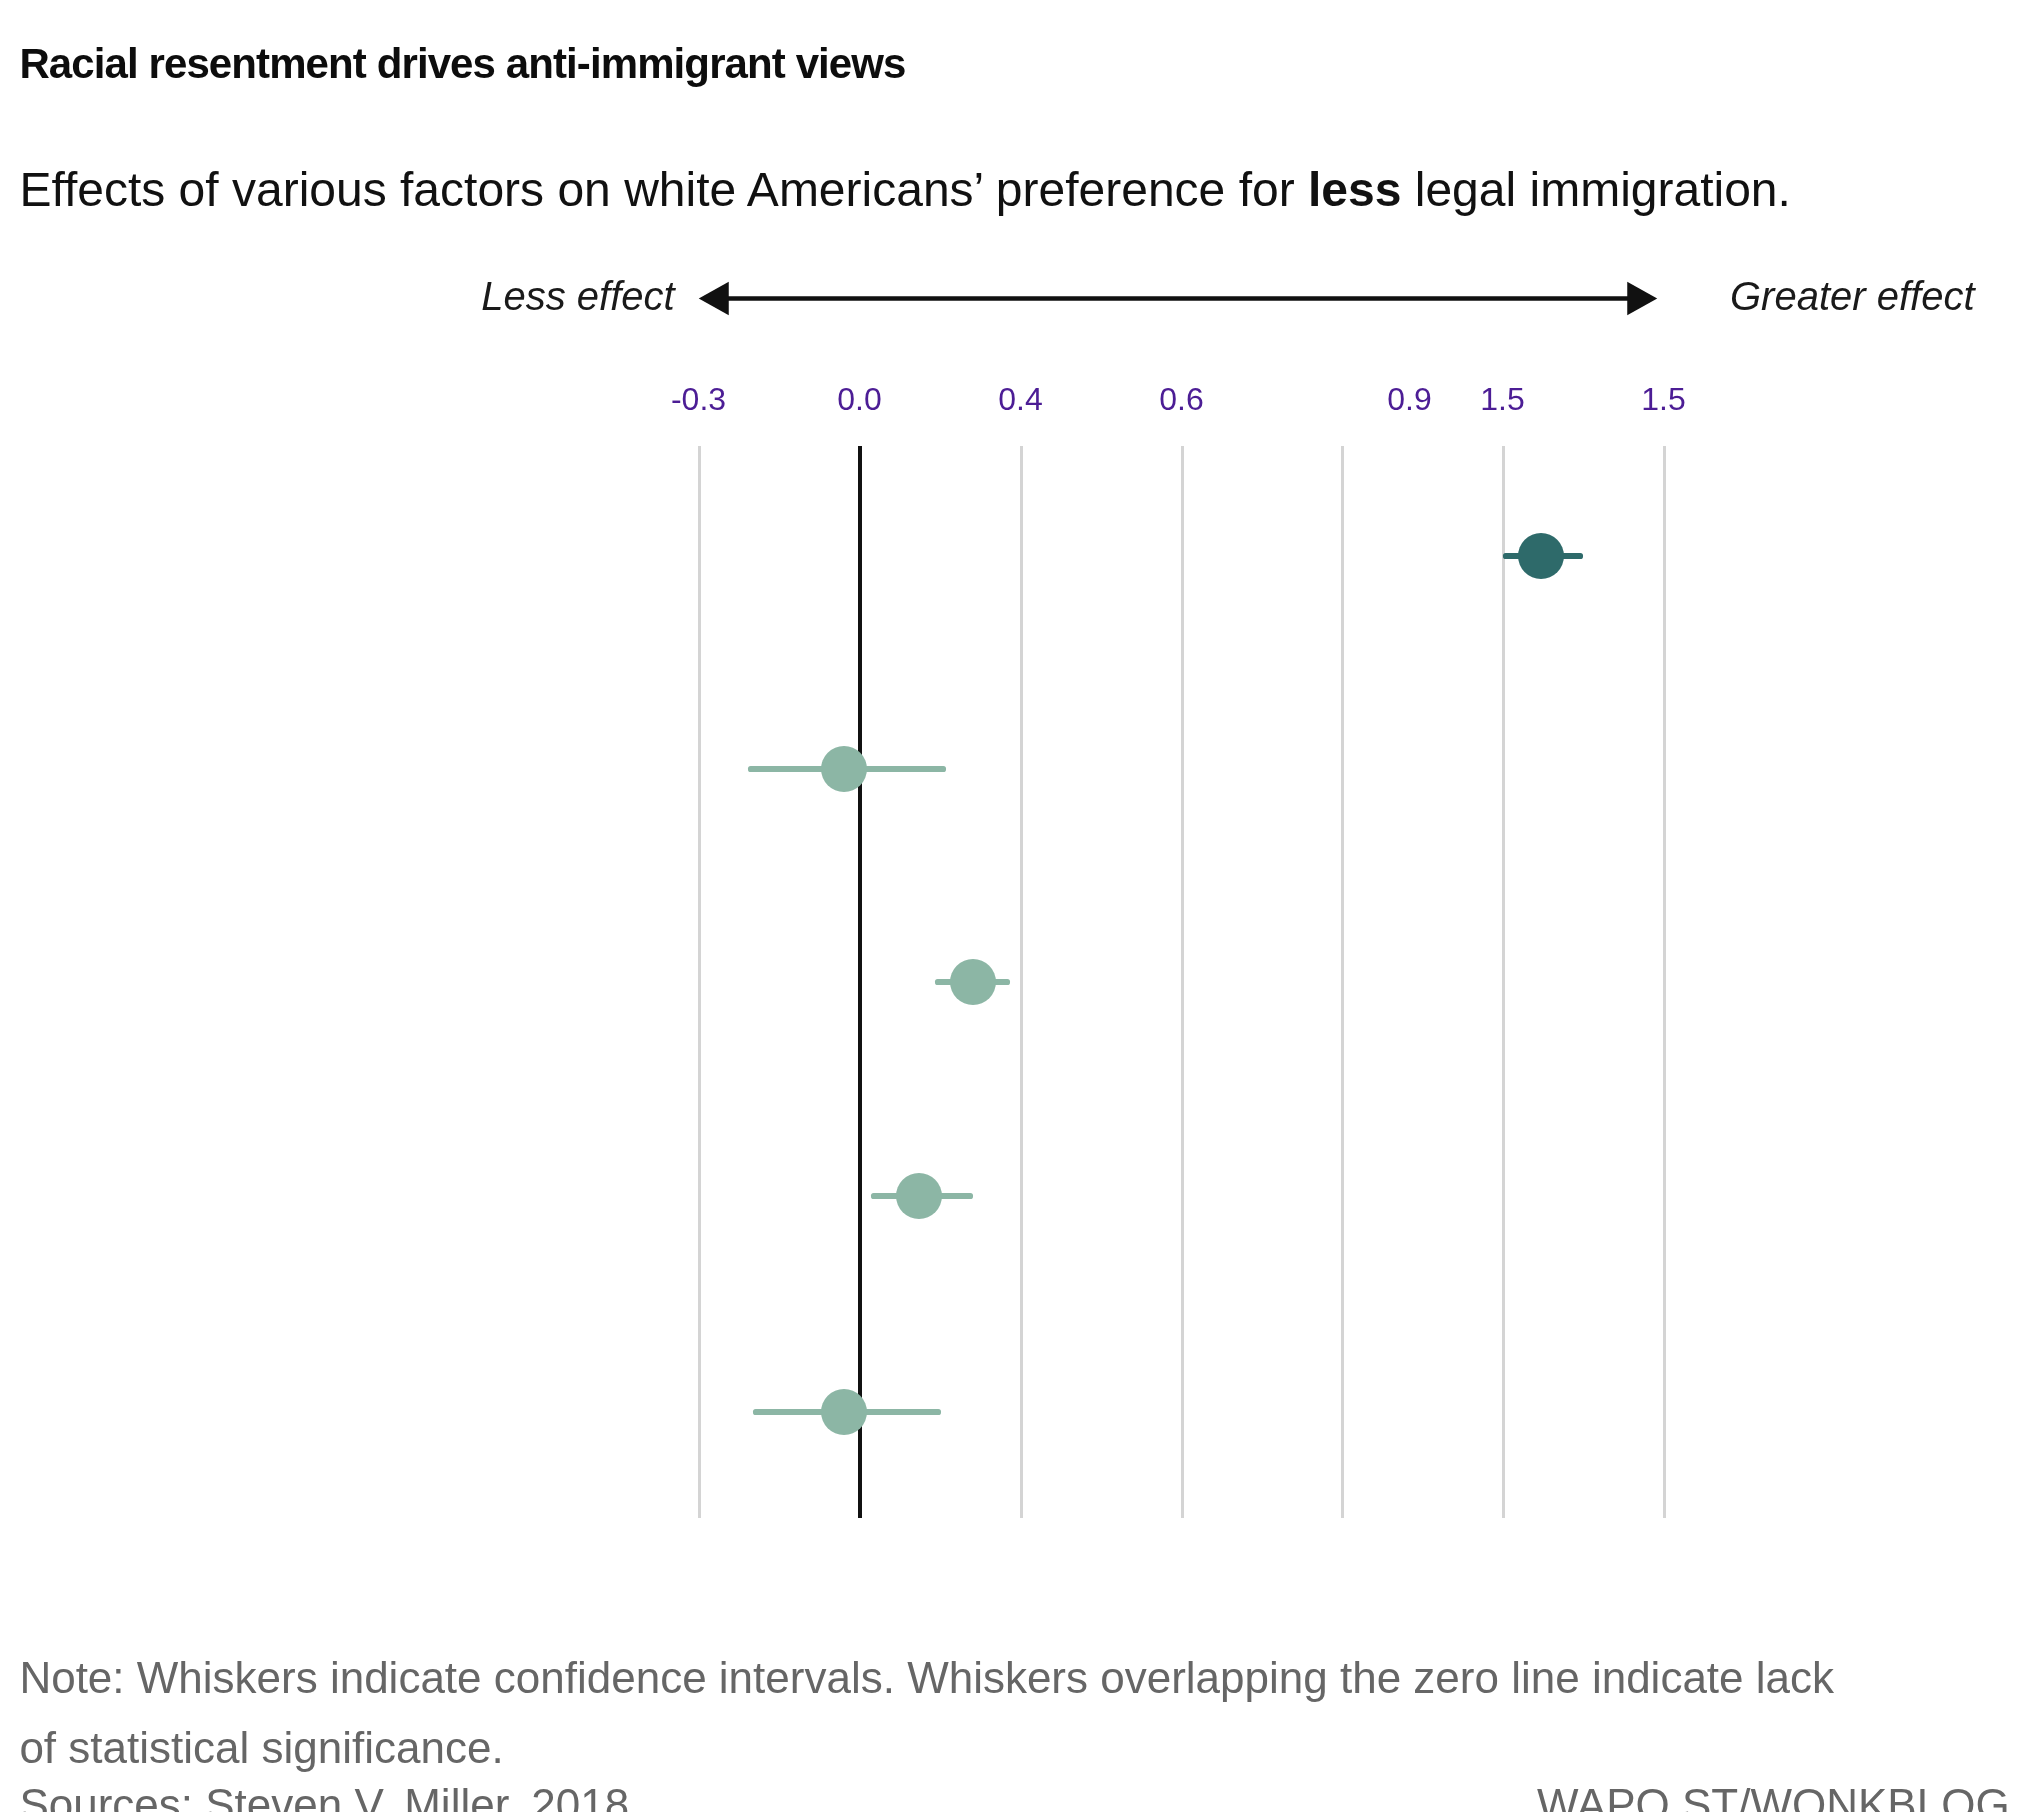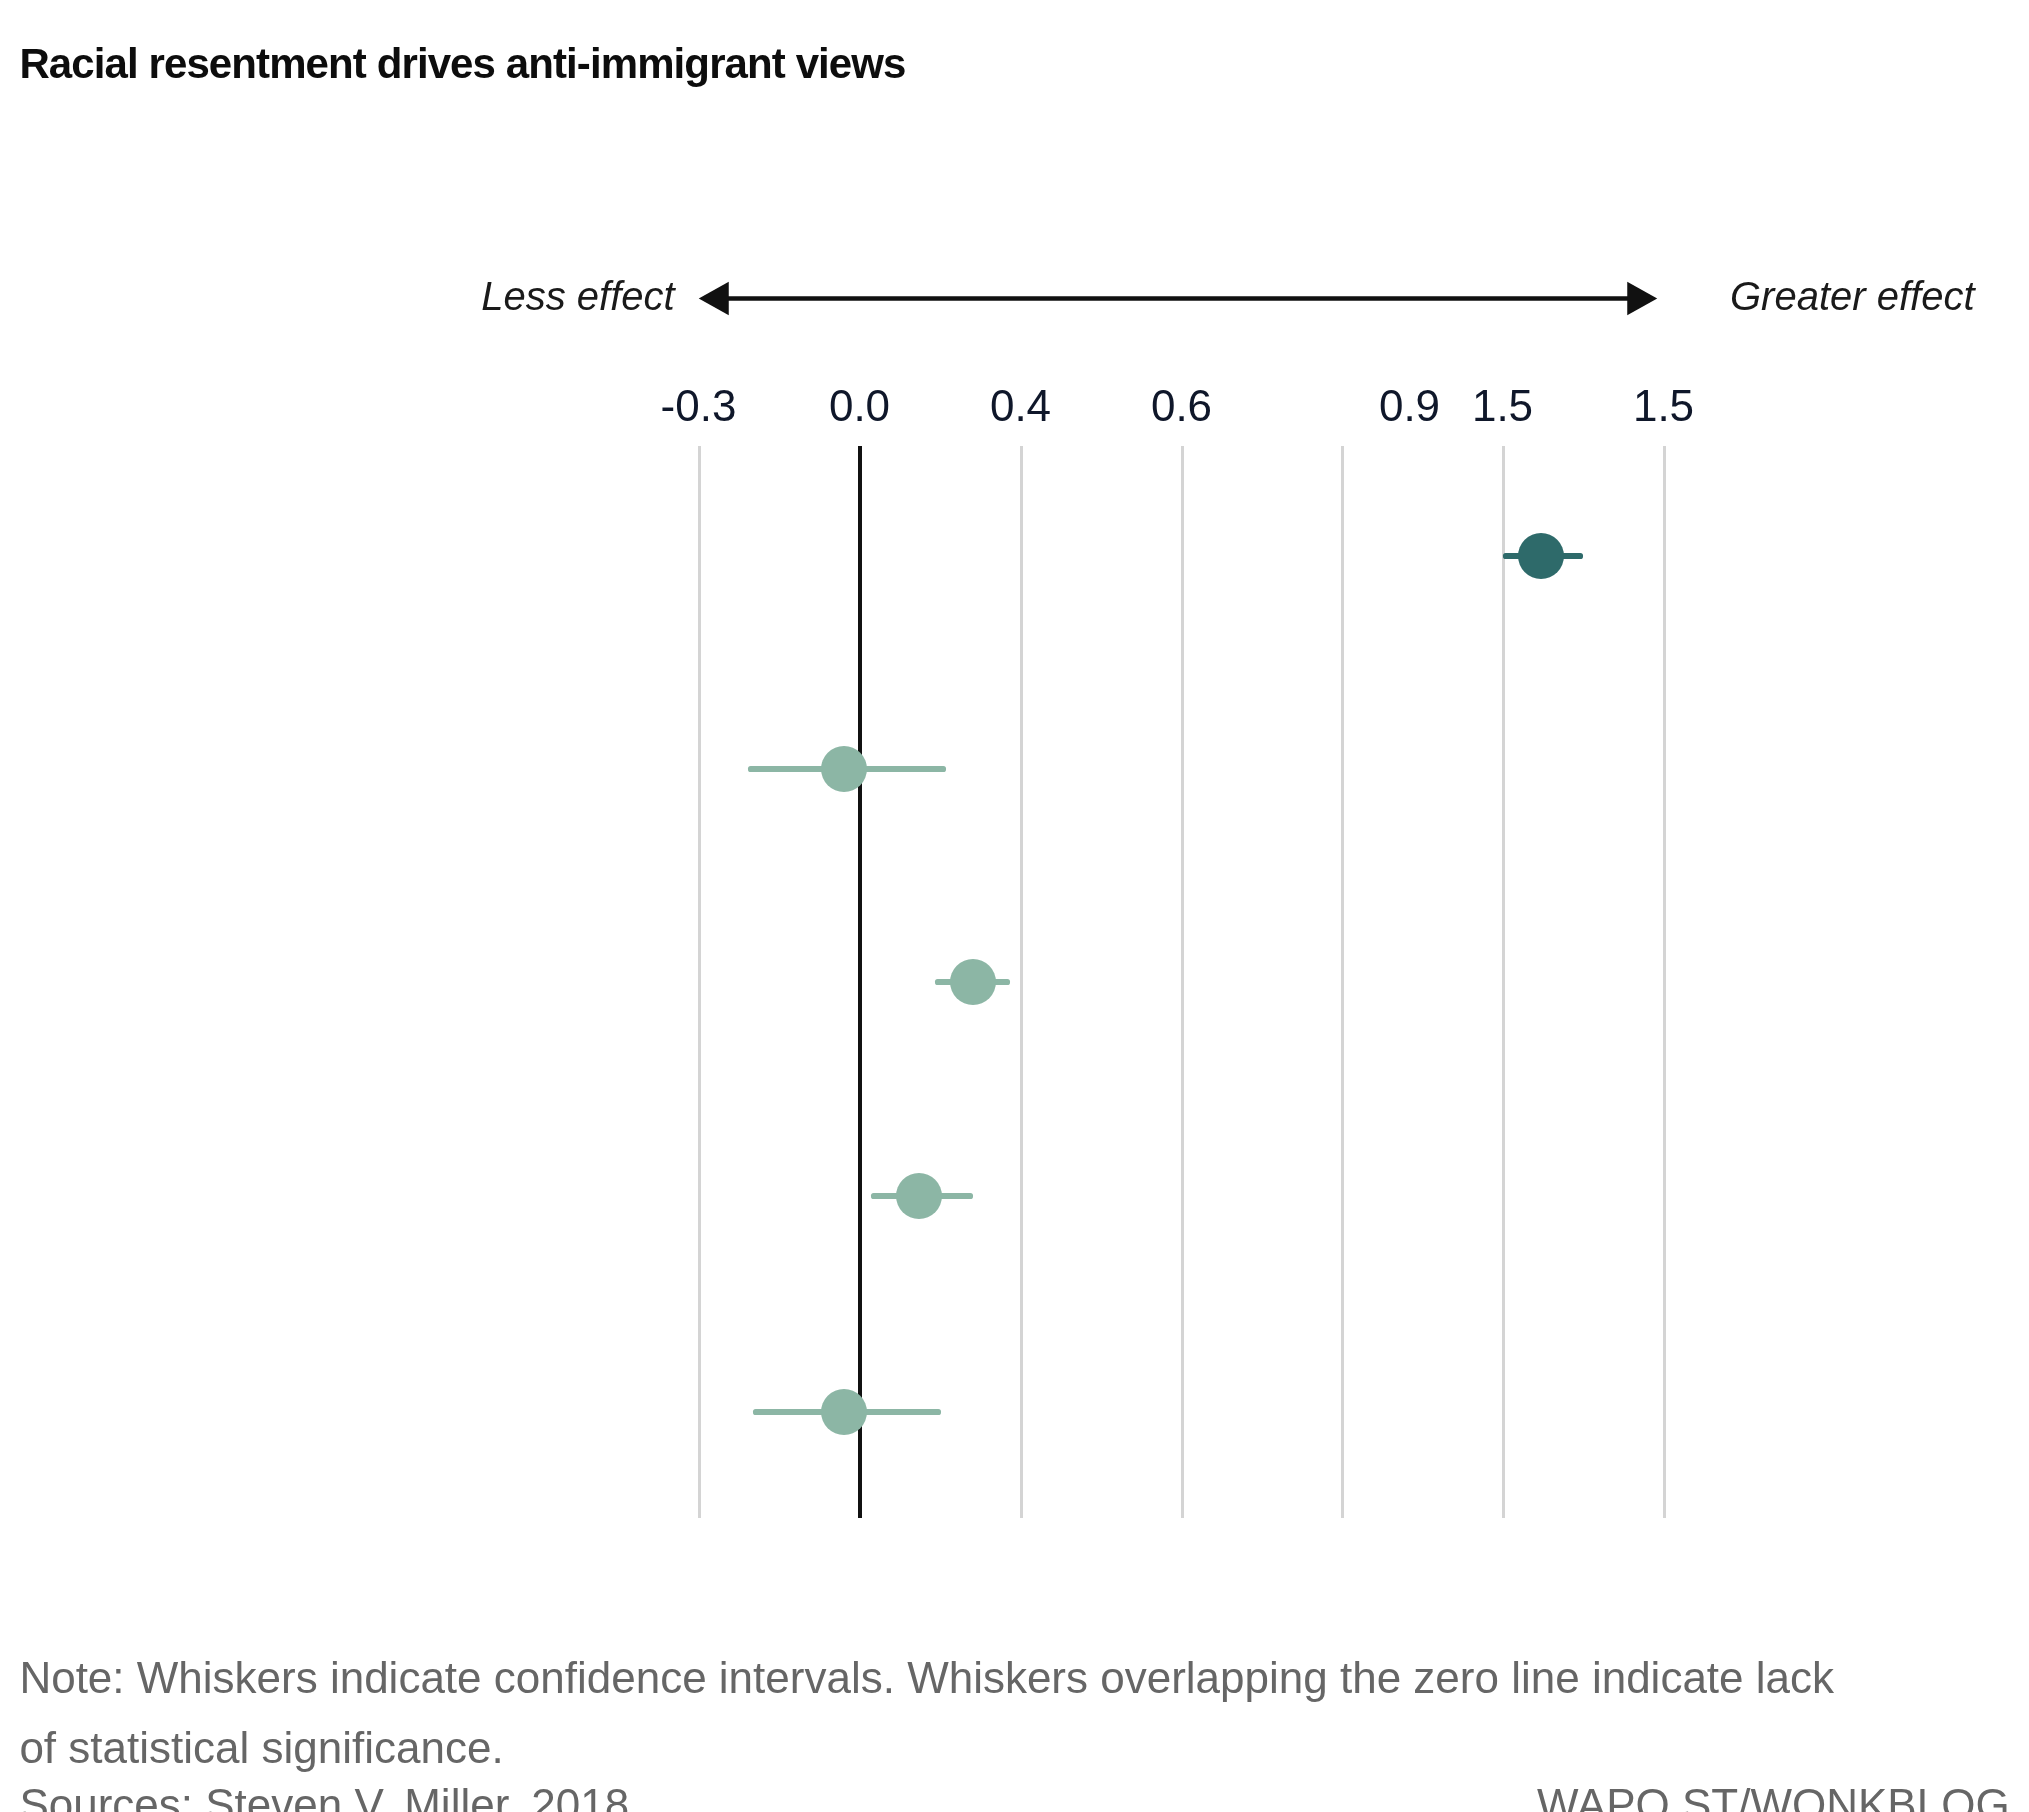--- a/index.html
+++ b/index.html
@@ -28,21 +28,21 @@
   .dir-label {
     top: 270px; font-size: 40px; font-style: italic; color: #1a1a1a;
     line-height: 53px; white-space: nowrap;
   }
   .dir-less { width: 679px; left: 0; text-align: right; padding-right: 4.4px; box-sizing: border-box;}
   .dir-greater { left: 1730px; }
   .dir-arrow { left: 697px; top: 272px; }
 
   .tick-label {
     top: 381px; width: 141px; margin-left: -71px; text-align: center;
-    font-size: 44px; color: #0f172a;
+    font-size: 32px; color: #4c1d95;
   }
 
   .gridline {
     top: 446px; height: 1072px; width: 2.6px; margin-left: -0.9px;
     background: #d4d4d4;
   }
   .gridline.zero { width: 3.5px; margin-left: -1.8px; background: #111111; }
 
   .whisker { height: 5.3px; margin-top: -2.6px; border-radius: 2.6px; }
   .dot { width: 46px; height: 46px; border-radius: 50%; margin: -23px 0 0 -23px; }
@@ -60,20 +60,21 @@
     text-align: right; white-space: nowrap;
   }
 </style>
 </head>
 <body>
 
 <div id="canvas">
 
   <h1 class="abs title">Racial resentment drives anti-immigrant views</h1>
 
+  <p class="abs subtitle"><span>Effects of various factors on white Americans’ preference for </span><b>less</b><span> legal immigration.</span></p>
 
   <div class="abs dir-label dir-less">Less effect</div>
 
   <svg class="abs dir-arrow" width="962" height="53" viewBox="0 0 1090 60">
     <line x1="28" y1="30" x2="1058" y2="30" stroke="#111111" stroke-width="5"></line>
     <polygon points="2,30 36,11 36,49" fill="#111111"></polygon>
     <polygon points="1088,30 1054,11 1054,49" fill="#111111"></polygon>
   </svg>
 
   <div class="abs dir-label dir-greater">Greater effect</div>

